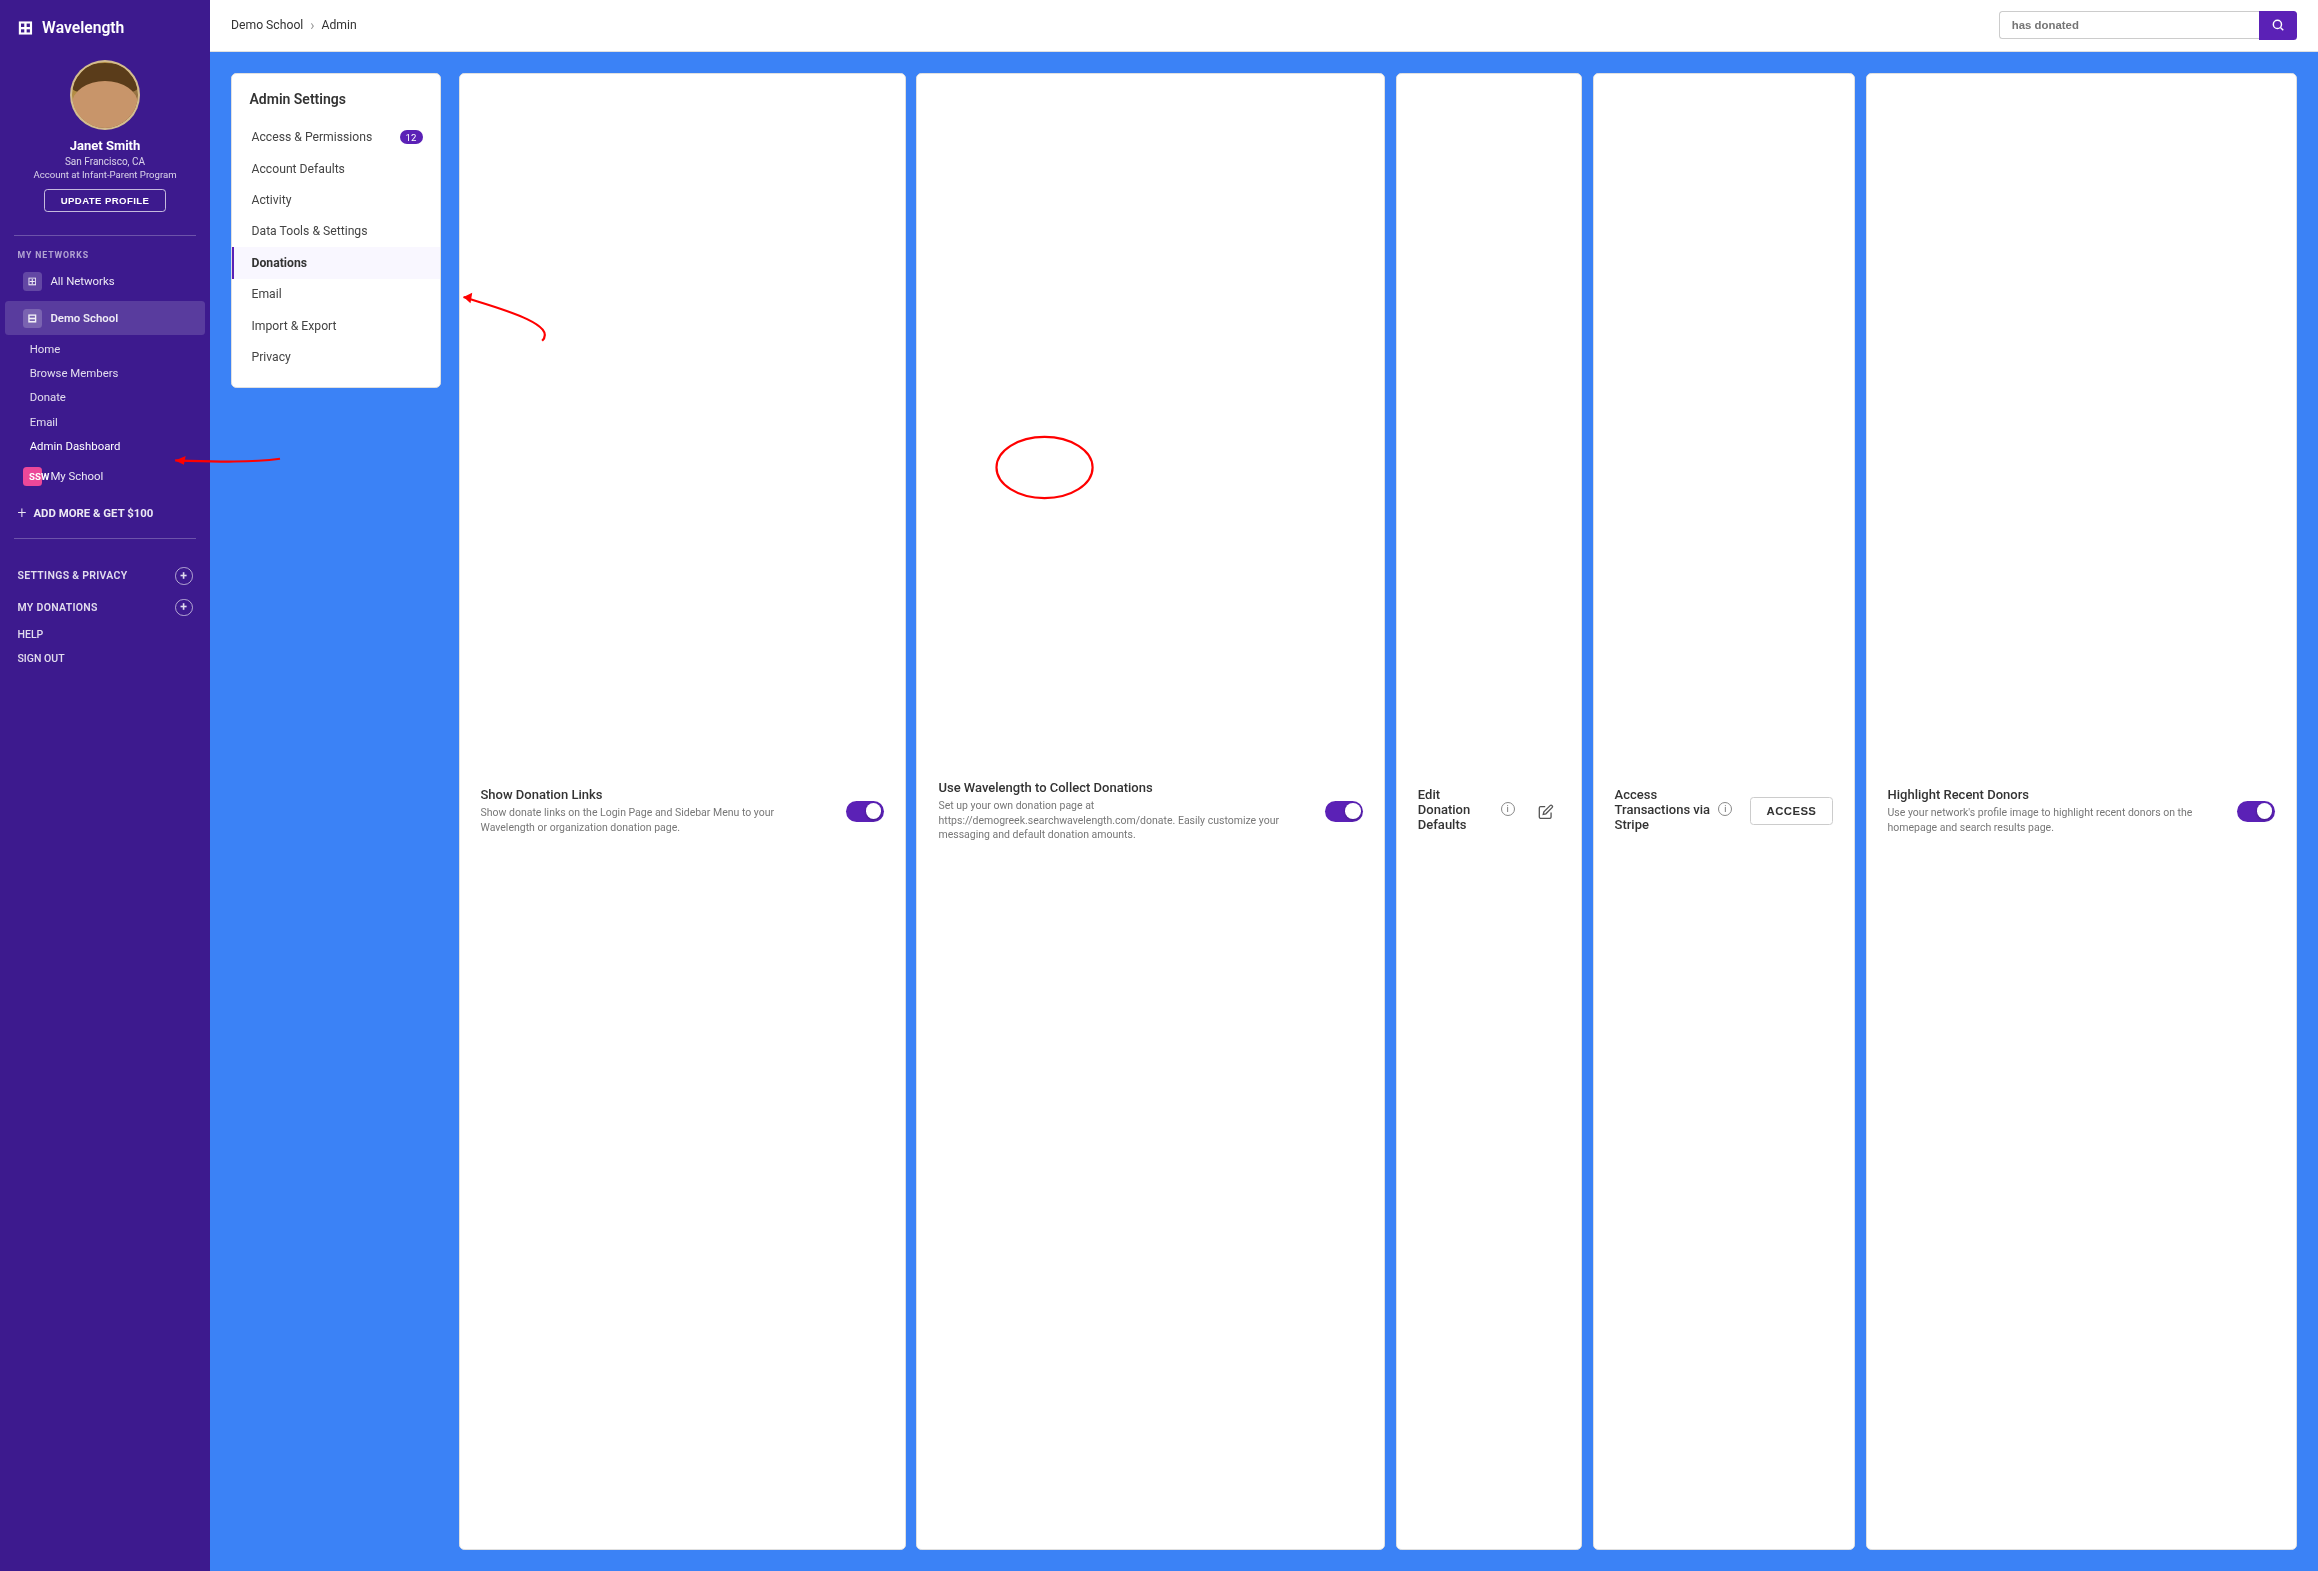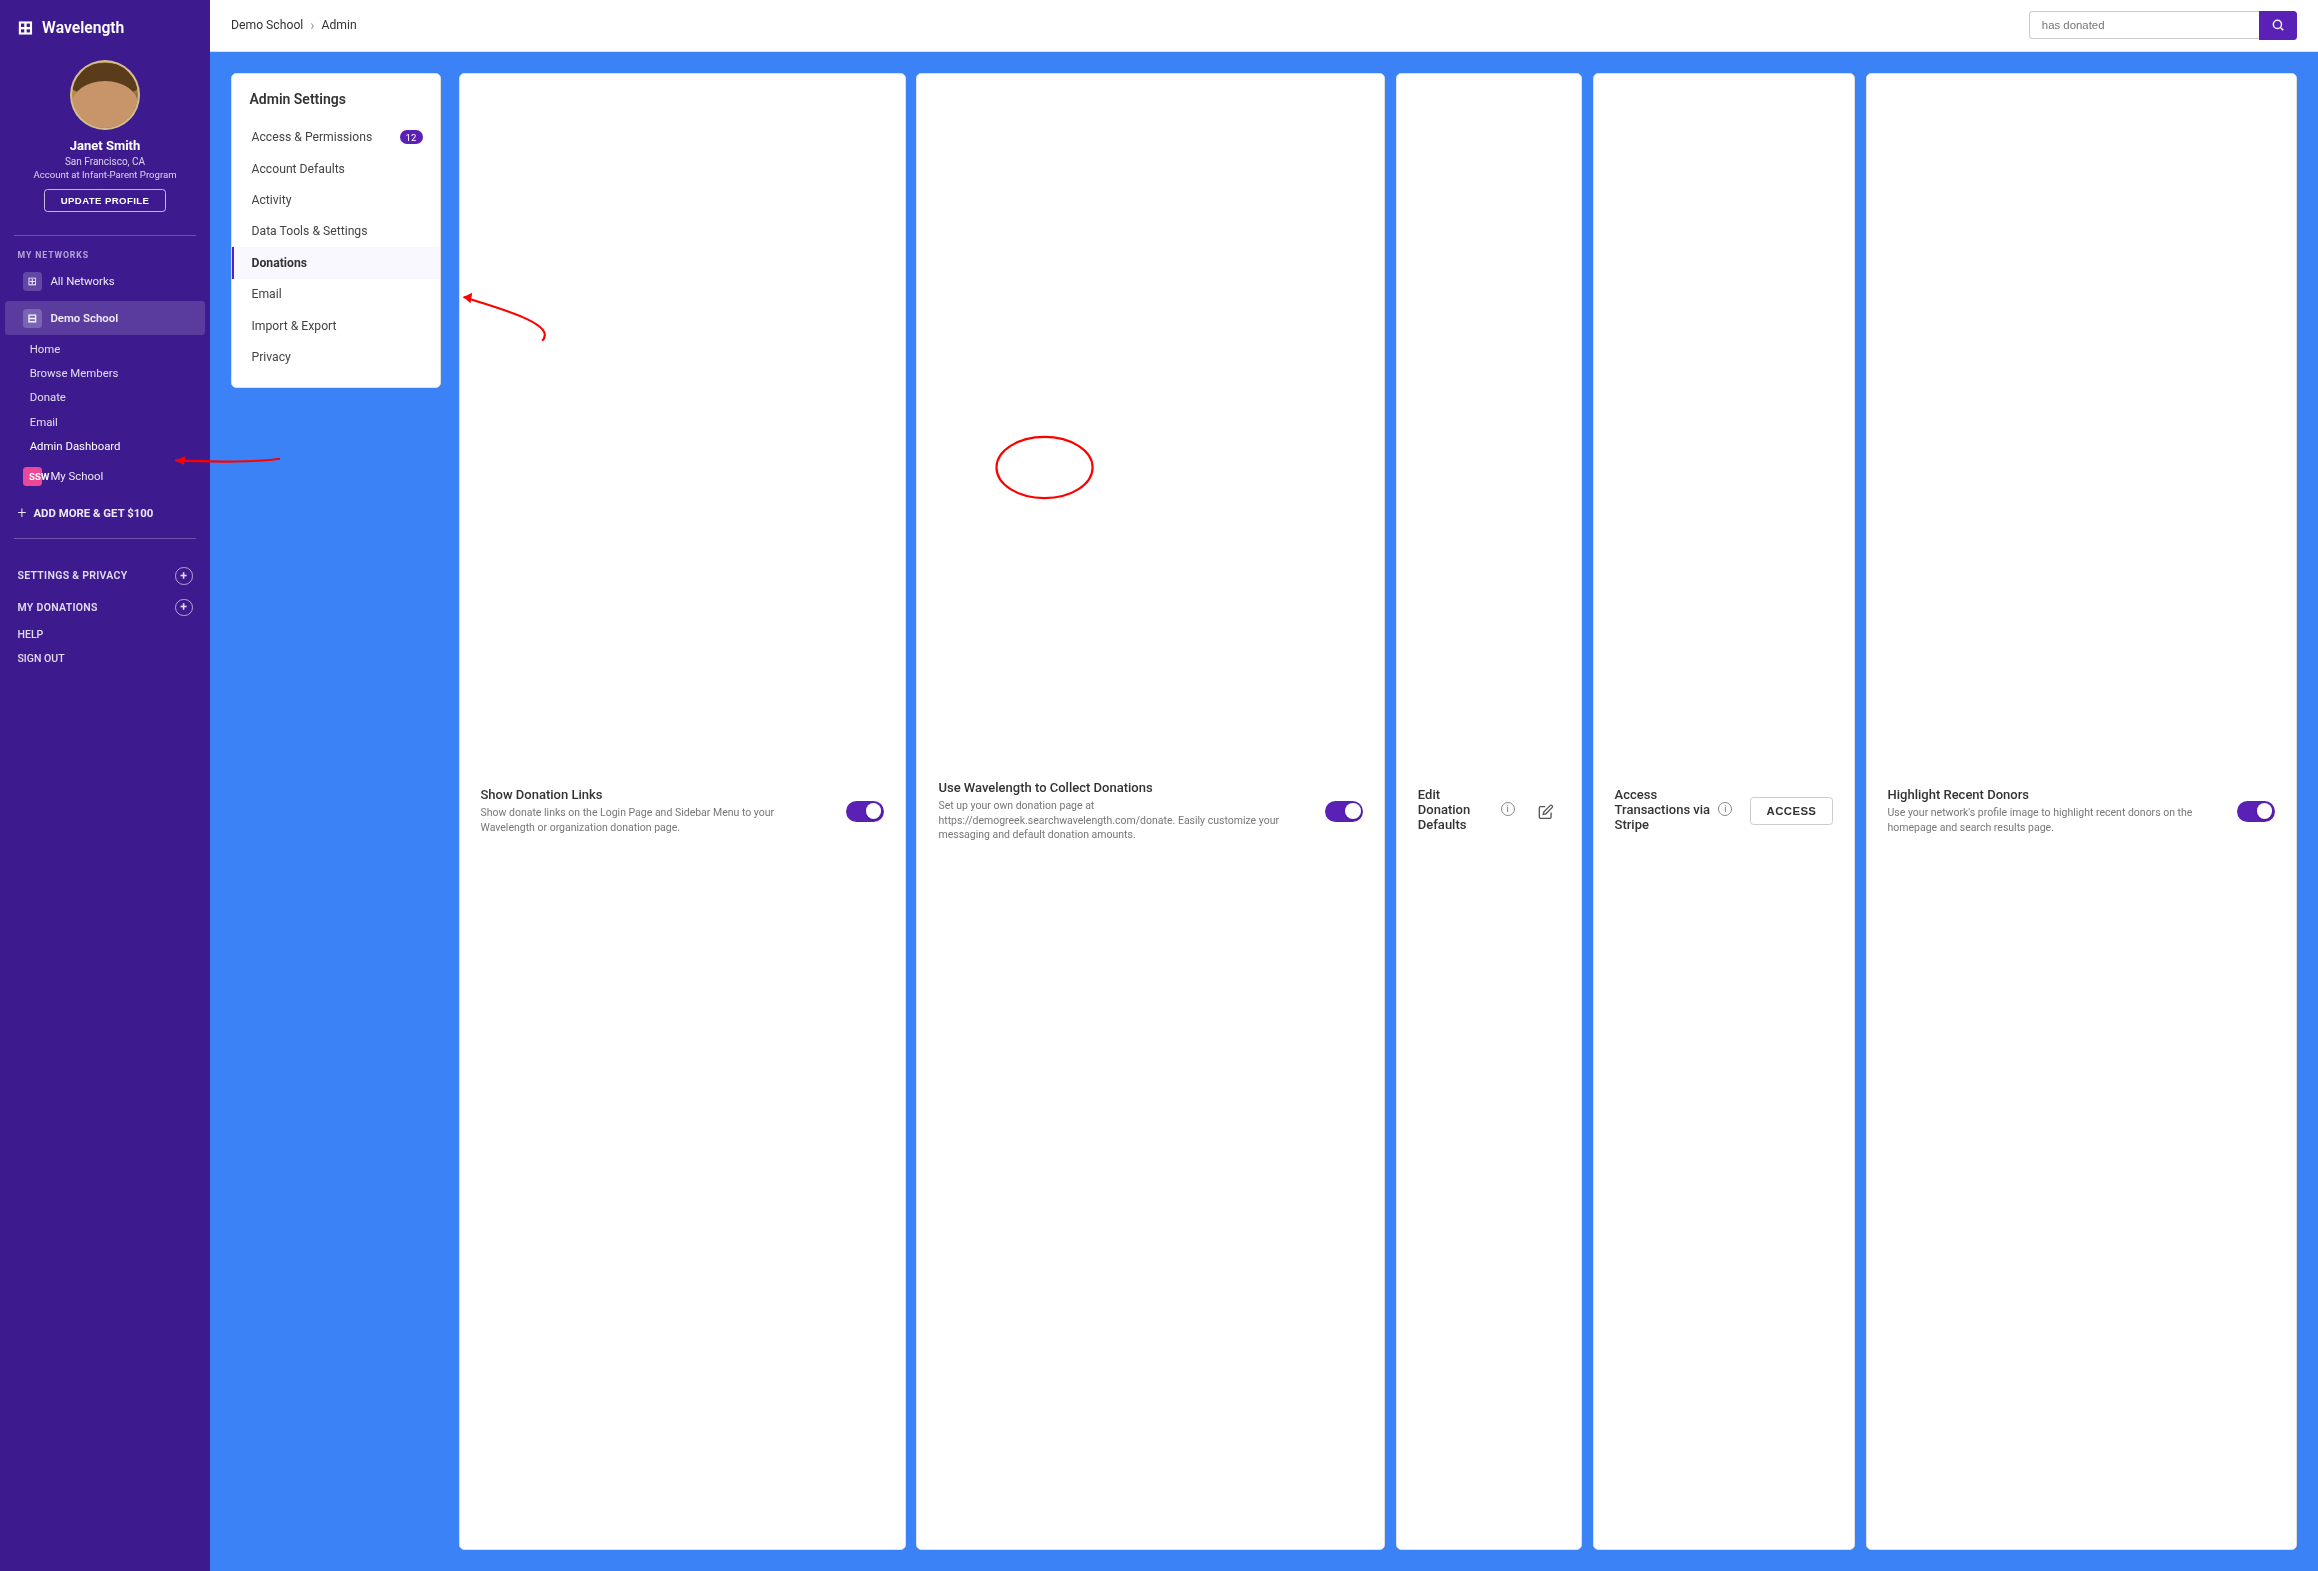--- a/index.html
+++ b/index.html
@@ -262,23 +262,24 @@
       display: flex;
       align-items: center;
       gap: 0;
     }
 
     .search-input {
       border: 0.9px solid #ccc;
       border-right: none;
       padding: 7px 12.2px;
       font-size: 11.4px;
-      width: 230px;
+      width: 260px;
       border-radius: 3.5px 0 0 3.5px;
       outline: none;
+      font-weight: bold;
     }
 
     .search-btn {
       background: #5b21b6;
       border: none;
       padding: 7.9px 12.2px;
       cursor: pointer;
       border-radius: 0 3.5px 3.5px 0;
       color: white;
       font-size: 13px;

